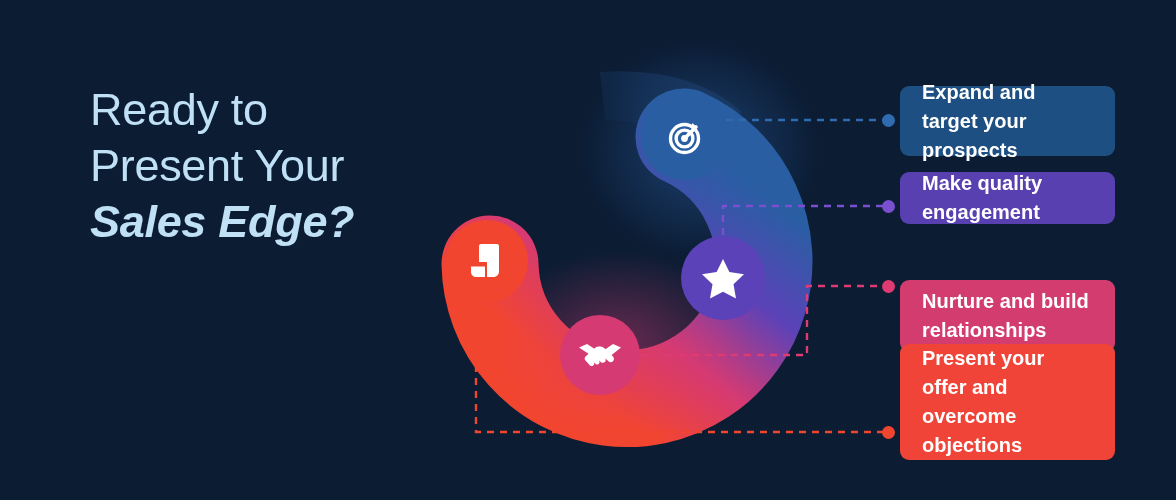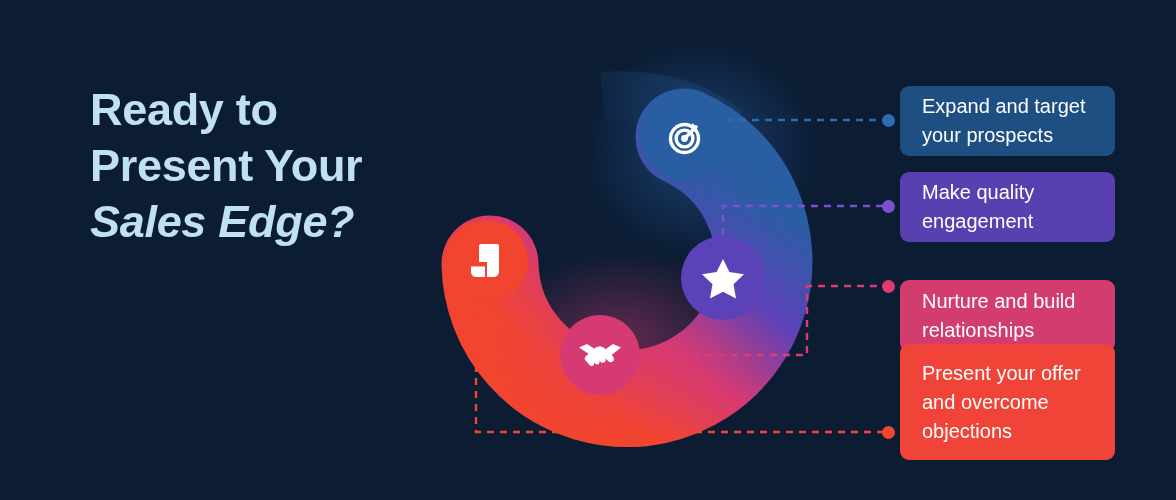--- a/index.html
+++ b/index.html
@@ -24,21 +24,21 @@
   #heading {
     position: absolute;
     left: 90px;
     top: 82px;
     width: 400px;
   }
   #heading .line {
     color: #bfe0f5;
     font-size: 45px;
     line-height: 56px;
-    font-weight: 700;
+    font-weight: 400;
     letter-spacing: -0.3px;
     white-space: nowrap;
   }
   #heading .line.strong {
     font-weight: 700;
     font-style: italic;
   }
 
   
   #stage {
@@ -80,21 +80,21 @@
     border-radius: 9px;
     box-sizing: border-box;
     padding: 0 22px;
     display: flex;
     align-items: center;
   }
   .label-box .txt {
     color: #ffffff;
     font-size: 20px;
     line-height: 29px;
-    font-weight: 400;
+    font-weight: 700;
   }
 </style>
 </head>
 <body>
 
 <div id="infographic">
 
   <div id="heading">
     <div class="line">Ready to</div>
     <div class="line">Present Your</div>
@@ -192,21 +192,21 @@
     <div class="dot" style="left:882px; top:114px; background:#2f6bb0;"></div>
     <div class="dot" style="left:882px; top:200px; background:#7a4fd0;"></div>
     <div class="dot" style="left:882px; top:280px; background:#e03a72;"></div>
     <div class="dot" style="left:882px; top:426px; background:#f0452f;"></div>
   </div>
 
   <div class="label-box" style="top:86px; height:70px; background:#1d4f82;">
     <span class="txt">Expand and target your prospects</span>
   </div>
 
-  <div class="label-box" style="top:172px; height:70px; background:#5840b0;">
+  <div class="label-box" style="top:172px; height:52px; background:#5840b0;">
     <span class="txt">Make quality engagement</span>
   </div>
 
   <div class="label-box" style="top:256px; height:72px; background:#d23c6e;margin-top:24px;">
     <span class="txt">Nurture and build relationships</span>
   </div>
 
   <div class="label-box" style="top:344px; height:116px; background:#f04438;">
     <span class="txt">Present your offer and overcome objections</span>
   </div>

